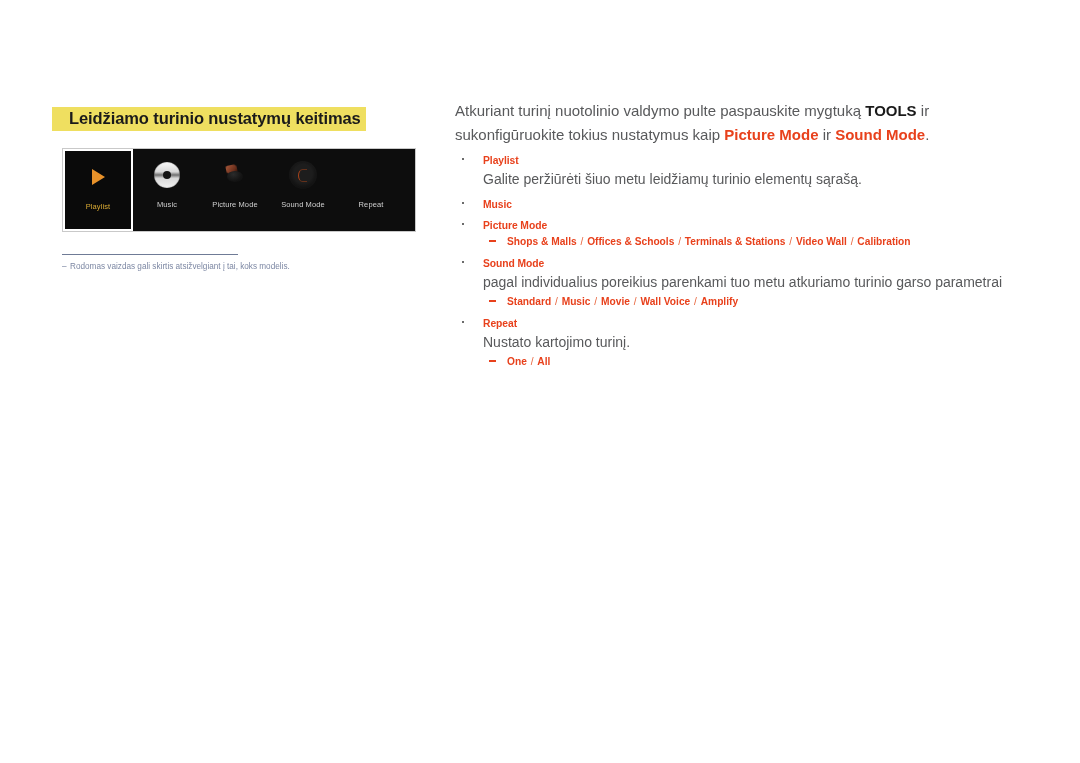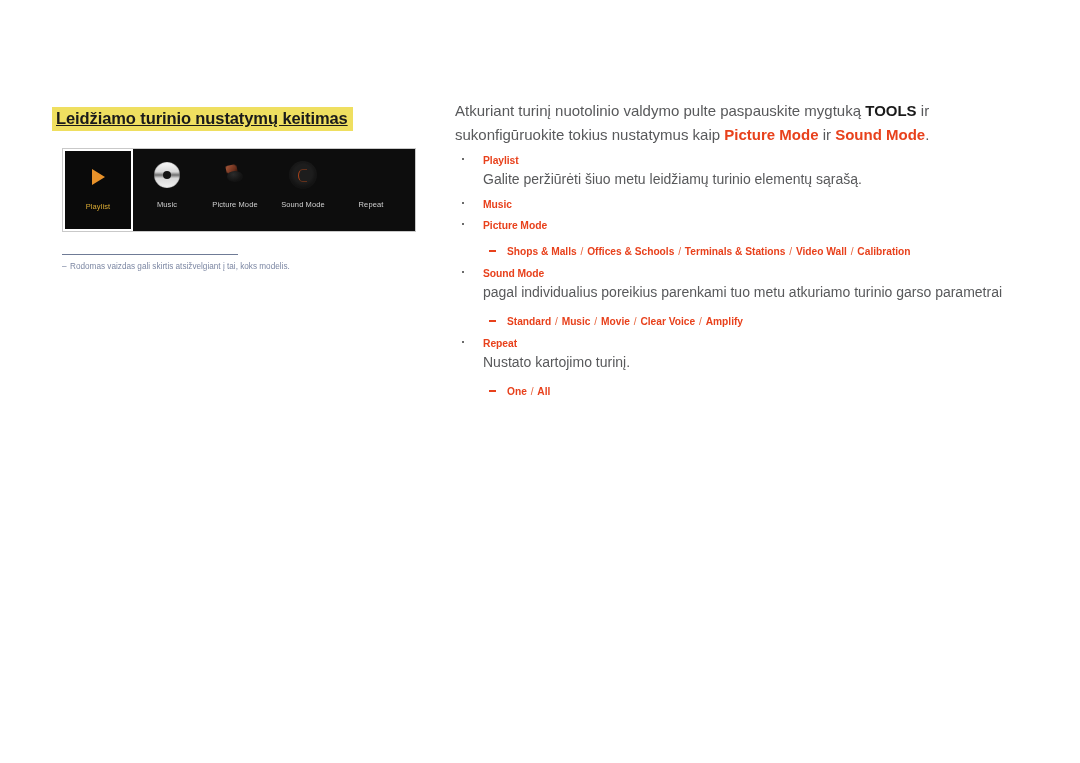--- a/index.html
+++ b/index.html
@@ -23,25 +23,24 @@
     top: 96px;
     width: 370px;
   }
 
   .page-title {
     display: inline-block;
     font-size: 16.5px;
     font-weight: bold;
     color: #1a1a1a;
     background: #efdf60;
-    padding: 2px 5px 3px 4px;
+    padding: 2px 5px 3px 17px;
     line-height: 1.15;
     letter-spacing: -0.1px;
     white-space: nowrap;
-    text-decoration: underline;
   }
 
   
   .osd-panel {
     position: absolute;
     left: 10px;
     top: 52px;
     width: 352px;
     height: 82px;
     background: #0d0d0d;
@@ -217,21 +216,21 @@
     line-height: 1.5;
     display: block;
     letter-spacing: -0.05px;
   }
   .bullet-desc {
     display: block;
     color: #58595b;
     font-size: 14px;
     line-height: 1.55;
   }
-  ul.sub-list { list-style: none; margin: 11px 0 0 0; padding: 0; }
+  ul.sub-list { list-style: none; margin: 1px 0 0 0; padding: 0; }
   li.sub-item {
     position: relative;
     padding-left: 24px;
     font-size: 10.2px;
     line-height: 1.55;
     color: #e8411c;
   }
   li.sub-item .sub-dash {
     position: absolute;
     left: 6px;
@@ -325,21 +324,21 @@
       </ul>
     </li>
 
     <li class="bullet-item">
       <span class="bullet-dot"></span>
       <span class="bullet-title">Sound Mode</span>
       <span class="bullet-desc">pagal individualius poreikius parenkami tuo metu atkuriamo turinio garso parametrai</span>
       <ul class="sub-list">
         <li class="sub-item">
           <span class="sub-dash"></span>
-          <span><span class="opt">Standard</span><span class="sep"> / </span><span class="opt">Music</span><span class="sep"> / </span><span class="opt">Movie</span><span class="sep"> / </span><span class="opt">Clear Voice</span><span class="sep"> / </span><span class="opt">Amplify</span></span>
+          <span><span class="opt">Standard</span><span class="sep"> / </span><span class="opt">Music</span><span class="sep"> / </span><span class="opt">Movie</span><span class="sep"> / </span><span class="opt">Wall Voice</span><span class="sep"> / </span><span class="opt">Amplify</span></span>
         </li>
       </ul>
     </li>
 
     <li class="bullet-item">
       <span class="bullet-dot"></span>
       <span class="bullet-title">Repeat</span>
       <span class="bullet-desc">Nustato kartojimo turinį.</span>
       <ul class="sub-list">
         <li class="sub-item">

